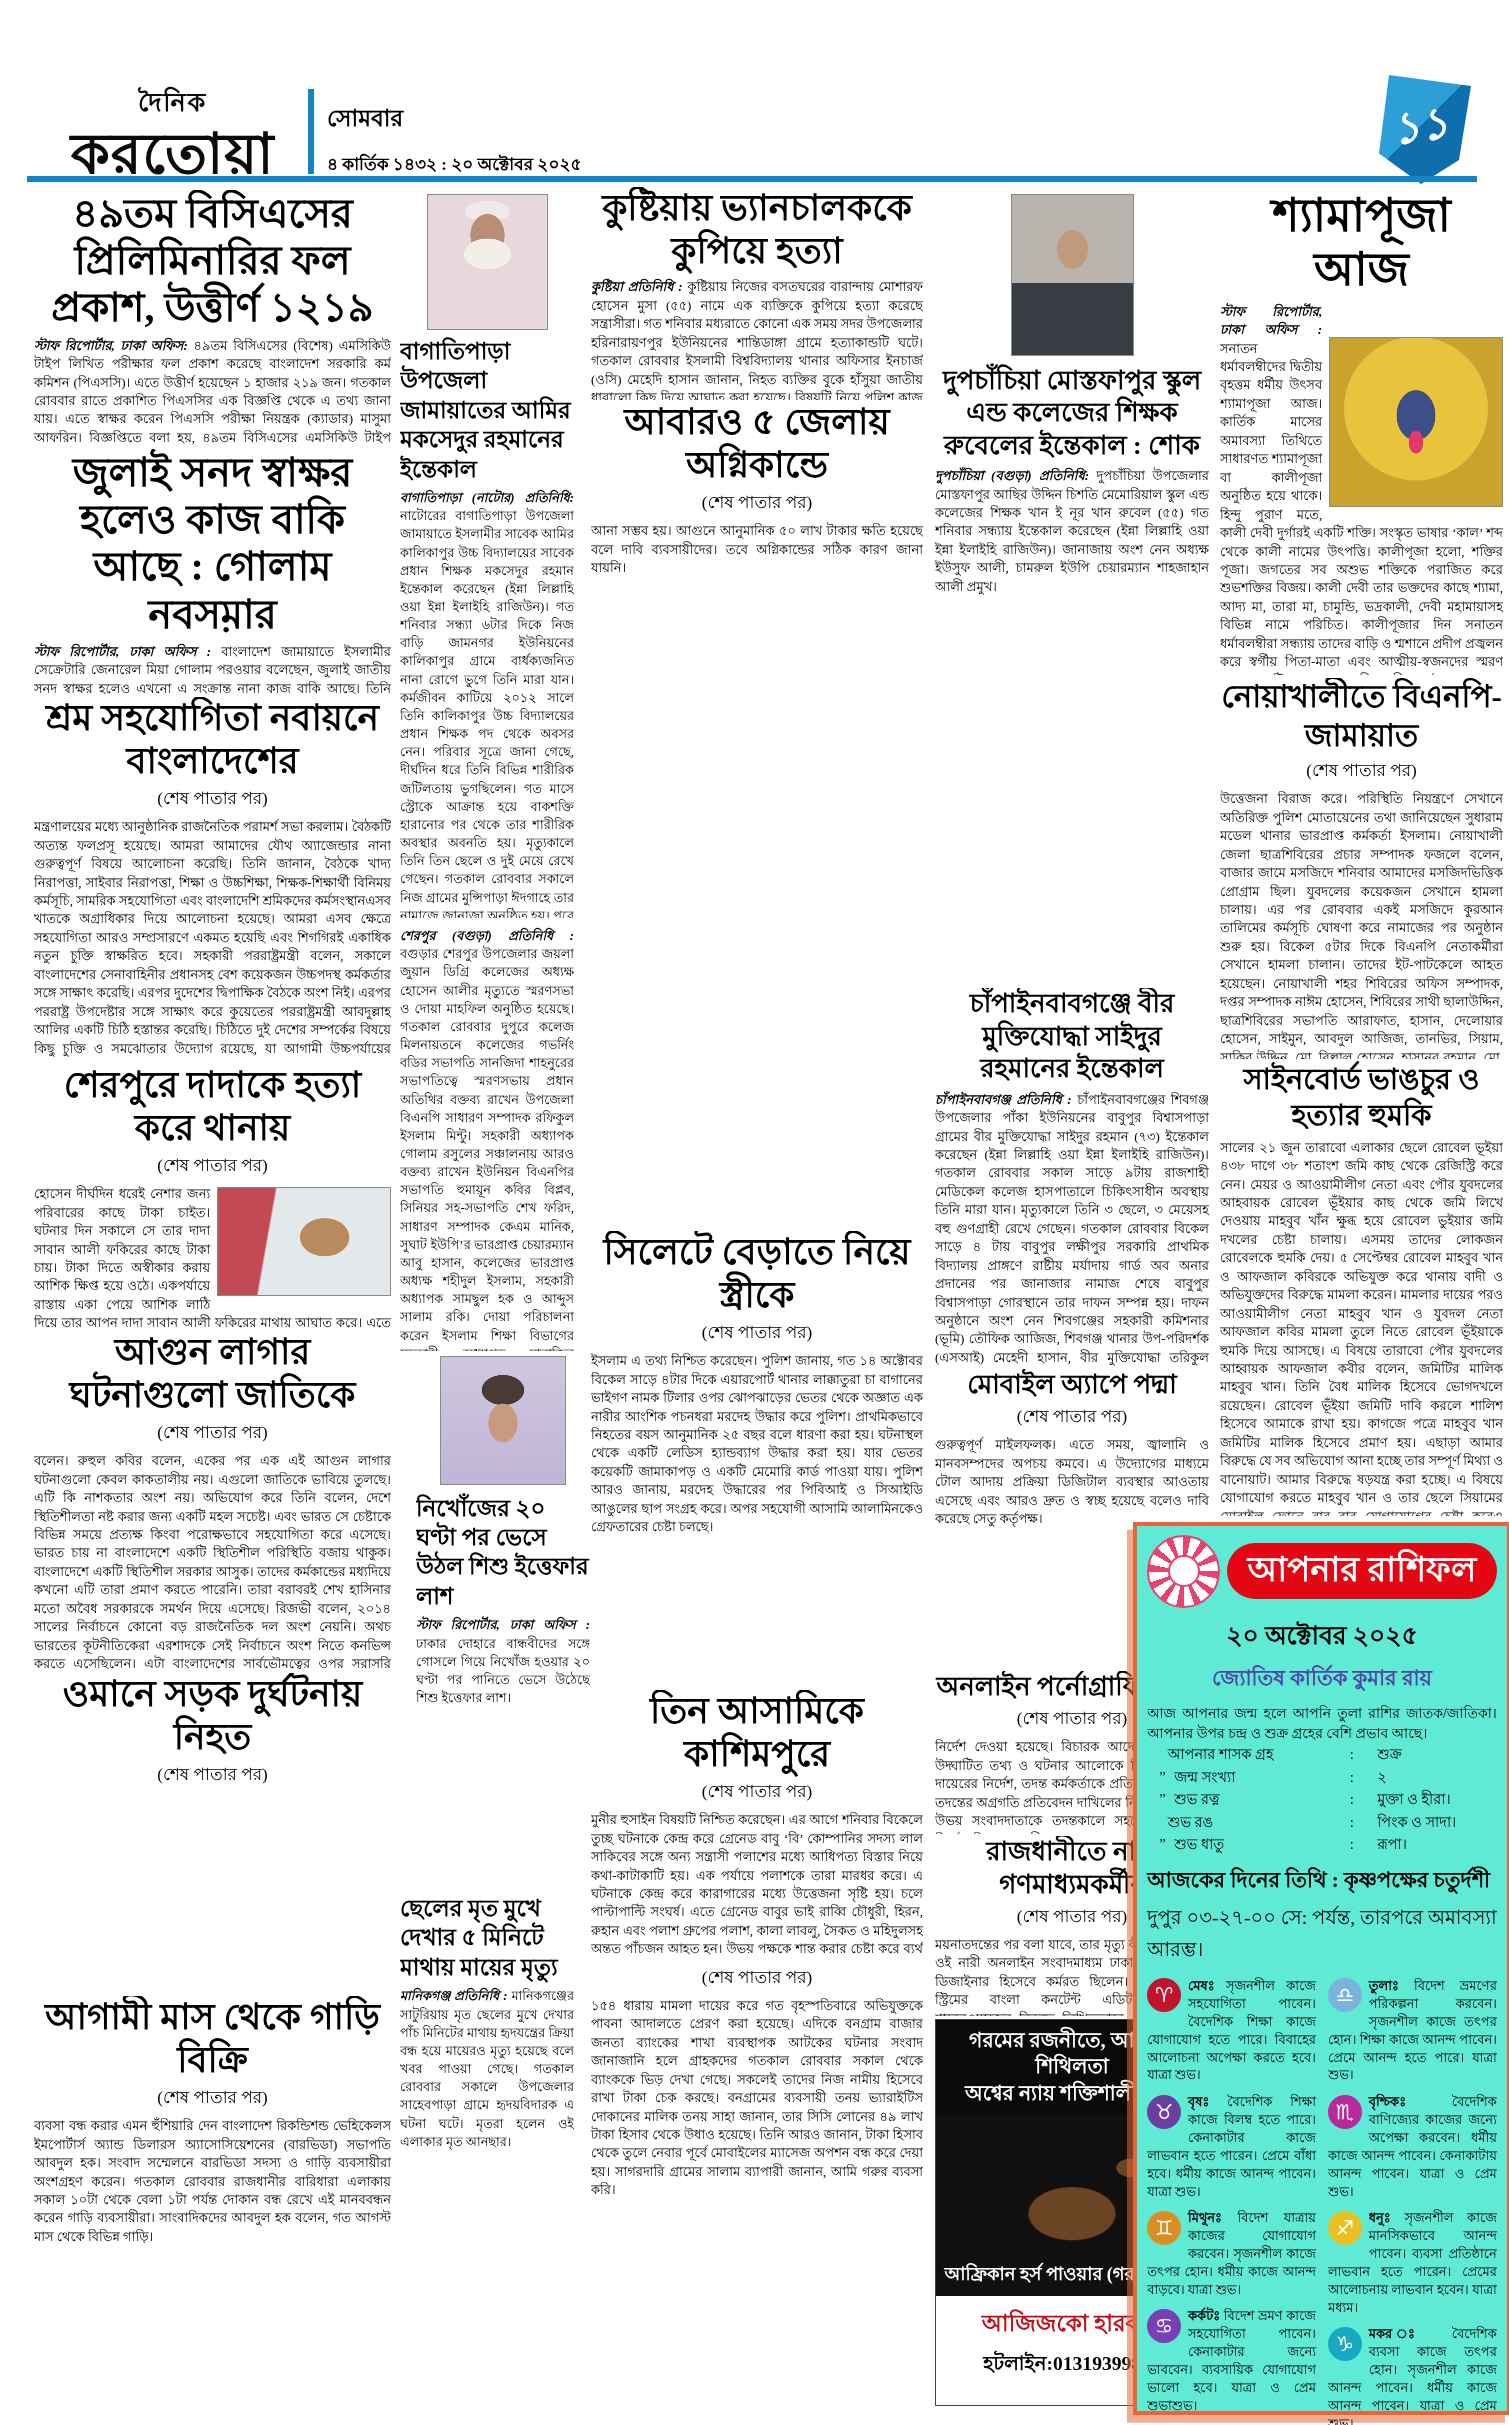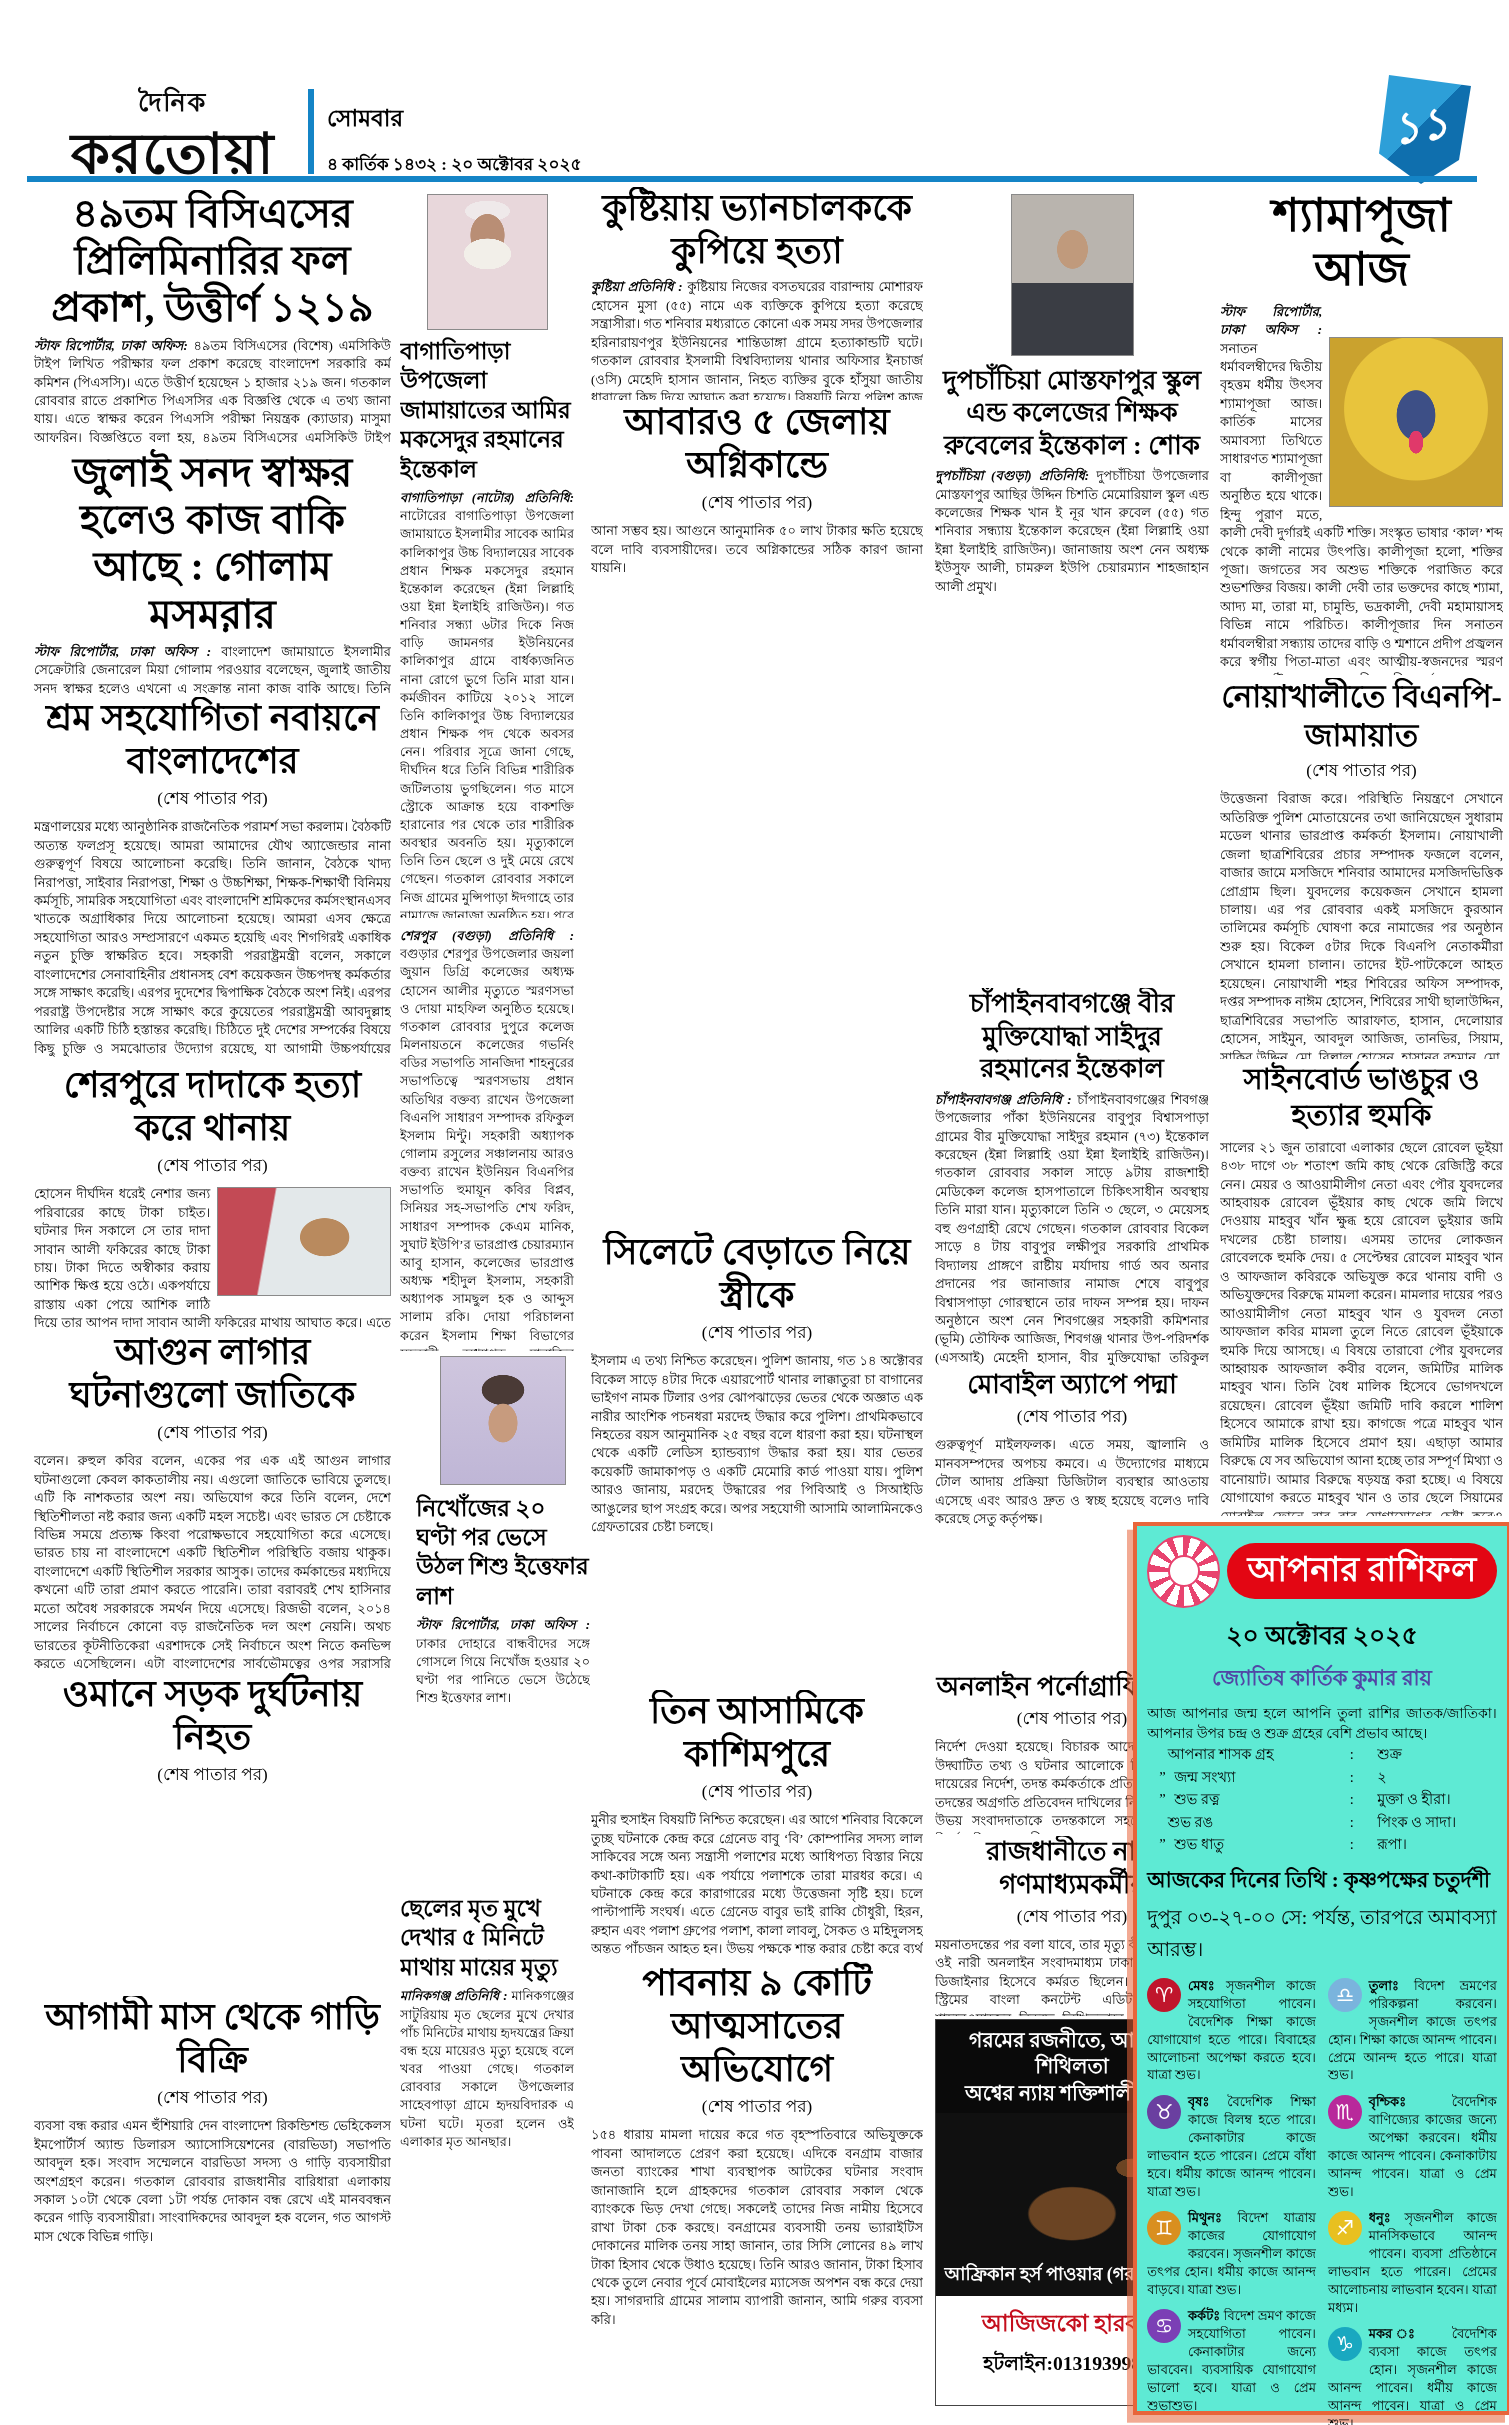--- a/index.html
+++ b/index.html
@@ -110,21 +110,21 @@
     <span>১১</span>
   </div>
   <div class="toprule"></div>
 
   <div class="art" style="left:34px;top:190px;width:357px;height:255px">
     <div class="h-xl">৪৯তম বিসিএসের প্রিলিমিনারির ফল প্রকাশ, উত্তীর্ণ ১২১৯</div>
     <p class="bodytxt"><span class="byl">স্টাফ রিপোর্টার, ঢাকা অফিস:</span> <span>৪৯তম বিসিএসের (বিশেষ) এমসিকিউ টাইপ লিখিত পরীক্ষার ফল প্রকাশ করেছে বাংলাদেশ সরকারি কর্ম কমিশন (পিএসসি)। এতে উত্তীর্ণ হয়েছেন ১ হাজার ২১৯ জন। গতকাল রোববার রাতে প্রকাশিত পিএসসির এক বিজ্ঞপ্তি থেকে এ তথ্য জানা যায়। এতে স্বাক্ষর করেন পিএসসি পরীক্ষা নিয়ন্ত্রক (ক্যাডার) মাসুমা আফরিন। বিজ্ঞপ্তিতে বলা হয়, ৪৯তম বিসিএসের এমসিকিউ টাইপ লিখিত পরীক্ষায় উত্তীর্ণ প্রার্থীদের মৌখিক পরীক্ষা আগামী ১২ অক্টোবর থেকে অনুষ্ঠিত হবে। এর আগে তিনটি বিশেষ বিসিএসের মাধ্যমে প্রায় তিন হাজার শিক্ষক নিয়োগ দেওয়া হয়।</span></p>
   </div>
 
   <div class="art" style="left:34px;top:449px;width:357px;height:245px">
-    <div class="h-xl">জুলাই সনদ স্বাক্ষর হলেও কাজ বাকি আছে : গোলাম মসমর়ার</div>
+    <div class="h-xl">জুলাই সনদ স্বাক্ষর হলেও কাজ বাকি আছে : গোলাম নবসম়ার</div>
     <p class="bodytxt"><span class="byl">স্টাফ রিপোর্টার, ঢাকা অফিস :</span> <span>বাংলাদেশ জামায়াতে ইসলামীর সেক্রেটারি জেনারেল মিয়া গোলাম পরওয়ার বলেছেন, জুলাই জাতীয় সনদ স্বাক্ষর হলেও এখনো এ সংক্রান্ত নানা কাজ বাকি আছে। তিনি বলেন, আমরা যে জুলাই সনদে স্বাক্ষর করলাম জনগণ প্রশ্ন করছেন যে আপনারা যে স্বাক্ষর করলেন। সেটার বাস্তবায়ন কবে হবে। কবে আদেশ জারি হবে। কবে গণভোট হবে। এ নিষ্পত্তি তো এখনো হয়নি।</span></p>
   </div>
 
   <div class="art" style="left:34px;top:697px;width:357px;height:364px">
     <div class="h-lg">শ্রম সহযোগিতা নবায়নে বাংলাদেশের</div>
     <div class="cont">(শেষ পাতার পর)</div>
     <p class="bodytxt">মন্ত্রণালয়ের মধ্যে আনুষ্ঠানিক রাজনৈতিক পরামর্শ সভা করলাম। বৈঠকটি অত্যন্ত ফলপ্রসূ হয়েছে। আমরা আমাদের যৌথ অ্যাজেন্ডার নানা গুরুত্বপূর্ণ বিষয়ে আলোচনা করেছি। তিনি জানান, বৈঠকে খাদ্য নিরাপত্তা, সাইবার নিরাপত্তা, শিক্ষা ও উচ্চশিক্ষা, শিক্ষক-শিক্ষার্থী বিনিময় কর্মসূচি, সামরিক সহযোগিতা এবং বাংলাদেশি শ্রমিকদের কর্মসংস্থানএসব খাতকে অগ্রাধিকার দিয়ে আলোচনা হয়েছে। আমরা এসব ক্ষেত্রে সহযোগিতা আরও সম্প্রসারণে একমত হয়েছি এবং শিগগিরই একাধিক নতুন চুক্তি স্বাক্ষরিত হবে। সহকারী পররাষ্ট্রমন্ত্রী বলেন, সকালে বাংলাদেশের সেনাবাহিনীর প্রধানসহ বেশ কয়েকজন উচ্চপদস্থ কর্মকর্তার সঙ্গে সাক্ষাৎ করেছি। এরপর দুদেশের দ্বিপাক্ষিক বৈঠকে অংশ নিই। এরপর পররাষ্ট্র উপদেষ্টার সঙ্গে সাক্ষাৎ করে কুয়েতের পররাষ্ট্রমন্ত্রী আবদুল্লাহ আলির একটি চিঠি হস্তান্তর করেছি। চিঠিতে দুই দেশের সম্পর্কের বিষয়ে কিছু চুক্তি ও সমঝোতার উদ্যোগ রয়েছে, যা আগামী উচ্চপর্যায়ের সফরকালে সম্পন্ন হওয়ার সম্ভাবনা রয়েছে।</p>
   </div>
 
   <div class="art" style="left:34px;top:1064px;width:357px;height:265px">
@@ -190,21 +190,20 @@
     <p class="bodytxt">ইসলাম এ তথ্য নিশ্চিত করেছেন। পুলিশ জানায়, গত ১৪ অক্টোবর বিকেল সাড়ে ৪টার দিকে এয়ারপোর্ট থানার লাক্কাতুরা চা বাগানের ভাইগণ নামক টিলার ওপর ঝোপঝাড়ের ভেতর থেকে অজ্ঞাত এক নারীর আংশিক পচনধরা মরদেহ উদ্ধার করে পুলিশ। প্রাথমিকভাবে নিহতের বয়স আনুমানিক ২৫ বছর বলে ধারণা করা হয়। ঘটনাস্থল থেকে একটি লেডিস হ্যান্ডব্যাগ উদ্ধার করা হয়। যার ভেতর কয়েকটি জামাকাপড় ও একটি মেমোরি কার্ড পাওয়া যায়। পুলিশ আরও জানায়, মরদেহ উদ্ধারের পর পিবিআই ও সিআইডি আঙুলের ছাপ সংগ্রহ করে। অপর সহযোগী আসামি আলামিনকেও গ্রেফতারের চেষ্টা চলছে।</p>
   </div>
 
   <div class="art" style="left:591px;top:1690px;width:332px;height:269px">
     <div class="h-lg">তিন আসামিকে কাশিমপুরে</div>
     <div class="cont">(শেষ পাতার পর)</div>
     <p class="bodytxt">মুনীর হুসাইন বিষয়টি নিশ্চিত করেছেন। এর আগে শনিবার বিকেলে তুচ্ছ ঘটনাকে কেন্দ্র করে গ্রেনেড বাবু ‘বি’ কোম্পানির সদস্য লাল সাকিবের সঙ্গে অন্য সন্ত্রাসী পলাশের মধ্যে আধিপত্য বিস্তার নিয়ে কথা-কাটাকাটি হয়। এক পর্যায়ে পলাশকে তারা মারধর করে। এ ঘটনাকে কেন্দ্র করে কারাগারের মধ্যে উত্তেজনা সৃষ্টি হয়। চলে পাল্টাপাল্টি সংঘর্ষ। এতে গ্রেনেড বাবুর ভাই রাব্বি চৌধুরী, হিরন, রুহান এবং পলাশ গ্রুপের পলাশ, কালা লাবলু, সৈকত ও মহিদুলসহ অন্তত পাঁচজন আহত হন। উভয় পক্ষকে শান্ত করার চেষ্টা করে ব্যর্থ হয় কারা কর্তৃপক্ষ। তখন উভয় পক্ষকে শান্ত করার জন্য মৃদু লাঠিপেটা করা হয়। পরবর্তী সময়ে পাগলা ঘণ্টা বাজানো হলে পরিস্থিতি শান্ত হয়। খুলনা কারাগারের জেলার মুনীর হুসাইন বলেন, কারাগারের ভেতরের মারামারির ঘটনা রাতে কারা হেডকোয়ার্টারকে অবগত করা হয়। এ ঘটনায় কয়েকজনের নামের তালিকা তৈরি করে কারা কর্তৃপক্ষের কাছে পাঠানো হয়। প্রাথমিক পর্যায়ে তিনজনকে কাশিমপুর কেন্দ্রীয় কারাগারে পাঠানো হয়। শনিবারের ঘটনায় যারা কারাগারের শৃঙ্খলাভঙ্গ করেছে তাদের বিরুদ্ধে এখনো আইনগত কোনো ব্যবস্থা গ্রহণ করা হয়নি। কারাগারে এখন হাইপ্রোফাইলের তেমন কোনো আসামি নেই। কারাগারে ১৪২৩ বন্দি আছে। কারাবিধি অনুযায়ী যেসব ব্যবস্থা গ্রহণের বিধান রয়েছে নেওয়া হবে বলে জানান জেলার মুনীর হুসাইন।</p>
   </div>
 
   <div class="art" style="left:591px;top:1962px;width:332px;height:457px">
-    <div class="h-lg">পাবনায় ৯ কোটি আত্মসাতের অভিযোগে</div>
     <div class="cont">(শেষ পাতার পর)</div>
     <p class="bodytxt">১৫৪ ধারায় মামলা দায়ের করে গত বৃহস্পতিবারে অভিযুক্তকে পাবনা আদালতে প্রেরণ করা হয়েছে। এদিকে বনগ্রাম বাজার জনতা ব্যাংকের শাখা ব্যবস্থাপক আটকের ঘটনার সংবাদ জানাজানি হলে গ্রাহকদের গতকাল রোববার সকাল থেকে ব্যাংককে ভিড় দেখা গেছে। সকলেই তাদের নিজ নামীয় হিসেবে রাখা টাকা চেক করছে। বনগ্রামের ব্যবসায়ী তনয় ভ্যারাইটিস দোকানের মালিক তনয় সাহা জানান, তার সিসি লোনের ৪৯ লাখ টাকা হিসাব থেকে উধাও হয়েছে। তিনি আরও জানান, টাকা হিসাব থেকে তুলে নেবার পূর্বে মোবাইলের ম্যাসেজ অপশন বন্ধ করে দেয়া হয়। সাগরদারি গ্রামের সালাম ব্যাপারী জানান, আমি গরুর ব্যবসা করি।</p>
   </div>
 
   <div class="art" style="left:935px;top:194px;width:274px;height:792px">
     <div class="ph ph-teacher" style="width:123px;height:162px;margin:0 auto"></div>
     <div class="h-md" style="margin-top:8.5px">দুপচাঁচিয়া মোস্তফাপুর স্কুল এন্ড কলেজের শিক্ষক রুবেলের ইন্তেকাল : শোক</div>
     <p class="bodytxt"><span class="byl">দুপচাঁচিয়া (বগুড়া) প্রতিনিধি:</span> <span>দুপচাঁচিয়া উপজেলার মোস্তফাপুর আছির উদ্দিন চিশতি মেমোরিয়াল স্কুল এন্ড কলেজের শিক্ষক খান ই নূর খান রুবেল (৫৫) গত শনিবার সন্ধ্যায় ইন্তেকাল করেছেন (ইন্না লিল্লাহি ওয়া ইন্না ইলাইহি রাজিউন)। জানাজায় অংশ নেন অধ্যক্ষ ইউসুফ আলী, চামরুল ইউপি চেয়ারম্যান শাহজাহান আলী প্রমুখ।</span></p>
   </div>
 

